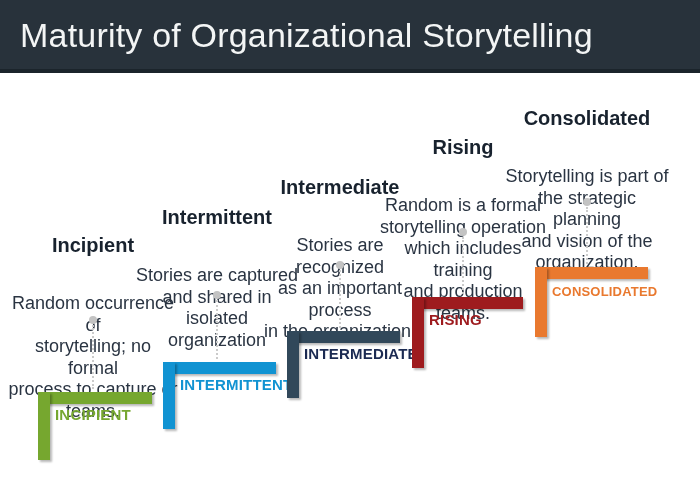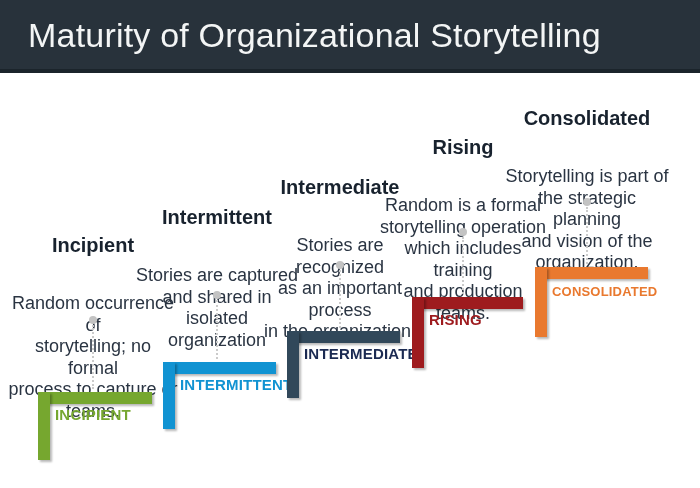--- a/index.html
+++ b/index.html
@@ -19,21 +19,21 @@
     left: 0; top: 0;
     width: 700px; height: 73px;
     background: #28323B;
     border-bottom: 4px solid #1B242B;
   }
   .header h1 {
     color: #F3F5F5;
     font-size: 34px;
     font-weight: 400;
     line-height: 71px;
-    padding-left: 28px;
+    padding-left: 20px;
     letter-spacing: 0.2px;
     white-space: nowrap;
   }
 
   
   .stage { position: absolute; inset: 0; pointer-events: none; }
 
   .info {
     position: absolute;
     left: calc(var(--cx) - 85px);

